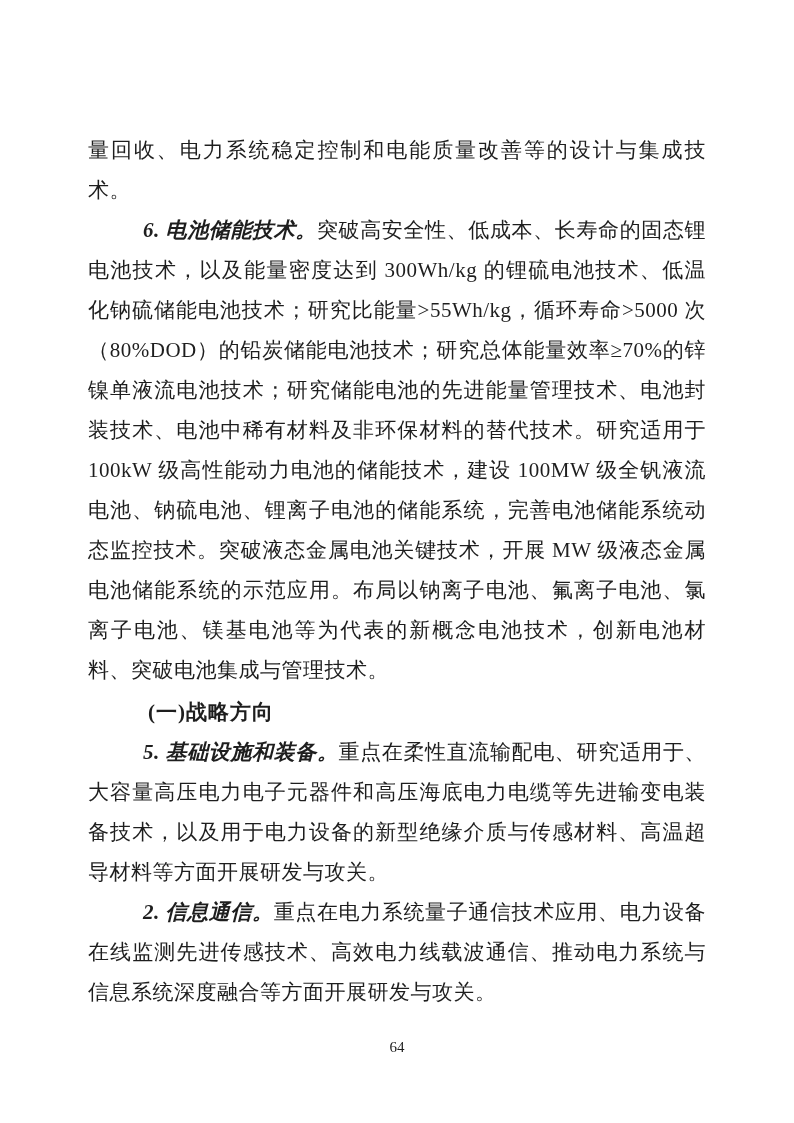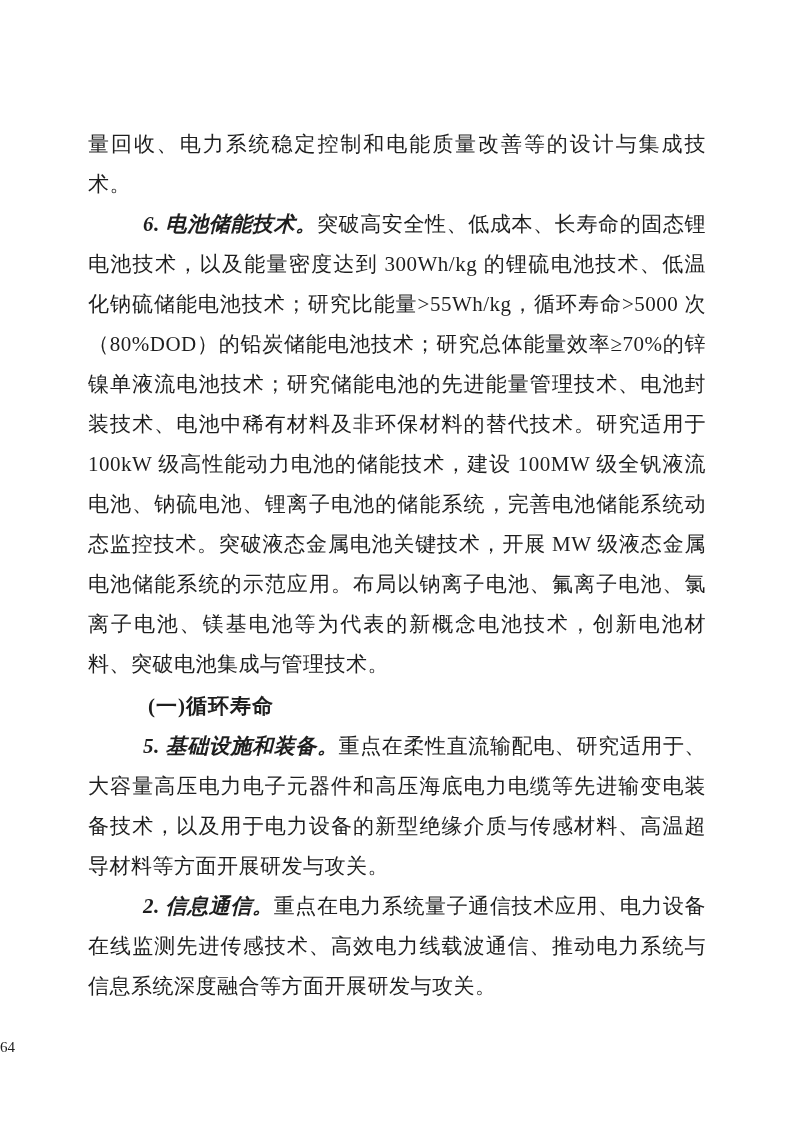--- a/index.html
+++ b/index.html
@@ -12,21 +12,21 @@
     width: 794px;
     height: 1123px;
     background: #ffffff;
     overflow: hidden;
     font-family: "Liberation Serif", serif;
     color: #1e1e1e;
   }
   .content {
     position: absolute;
     left: 88px;
-    top: 124px;
+    top: 130px;
     width: 618px;
   }
   .body-text {
     margin: 0;
     font-size: 21px;
     line-height: 40px;
     text-align: justify;
     letter-spacing: 0.5px;
     color: #1e1e1e;
   }
@@ -53,39 +53,39 @@
     font-weight: bold;
     font-family: "Liberation Serif", serif;
     color: #1e1e1e;
     letter-spacing: 1px;
   }
   .footer {
     position: absolute;
     top: 1037px;
     left: 0;
     width: 794px;
-    text-align: left;
+    text-align: center;
     font-size: 15px;
     line-height: 20px;
     color: #1e1e1e;
     font-family: "Liberation Serif", serif;
   }
 </style>
 </head>
 <body>
 
 <div class="page">
   <div class="content">
 
     <p class="body-text">量回收、电力系统稳定控制和电能质量改善等的设计与集成技术。</p>
 
     <p class="body-text indent"><span class="lead">6. 电池储能技术。</span><span>突破高安全性、低成本、长寿命的固态锂电池技术，以及能量密度达到 300Wh/kg 的锂硫电池技术、低温化钠硫储能电池技术；研究比能量&gt;55Wh/kg，循环寿命&gt;5000 次（80%DOD）的铅炭储能电池技术；研究总体能量效率≥70%的锌镍单液流电池技术；研究储能电池的先进能量管理技术、电池封装技术、电池中稀有材料及非环保材料的替代技术。研究适用于 100kW 级高性能动力电池的储能技术，建设 100MW 级全钒液流电池、钠硫电池、锂离子电池的储能系统，完善电池储能系统动态监控技术。突破液态金属电池关键技术，开展 MW 级液态金属电池储能系统的示范应用。布局以钠离子电池、氟离子电池、氯离子电池、镁基电池等为代表的新概念电池技术，创新电池材料、突破电池集成与管理技术。</span></p>
 
 
-    <h3 class="subheading">(一)循环寿命</h3>
+    <h3 class="subheading">(一)战略方向</h3>
 
     <p class="body-text indent"><span class="lead">5. 基础设施和装备。</span><span>重点在柔性直流输配电、研究适用于、大容量高压电力电子元器件和高压海底电力电缆等先进输变电装备技术，以及用于电力设备的新型绝缘介质与传感材料、高温超导材料等方面开展研发与攻关。</span></p>
 
     <p class="body-text indent"><span class="lead">2. 信息通信。</span><span>重点在电力系统量子通信技术应用、电力设备在线监测先进传感技术、高效电力线载波通信、推动电力系统与信息系统深度融合等方面开展研发与攻关。</span></p>
 
   </div>
 
   <div class="footer">64</div>
 </div>
 

